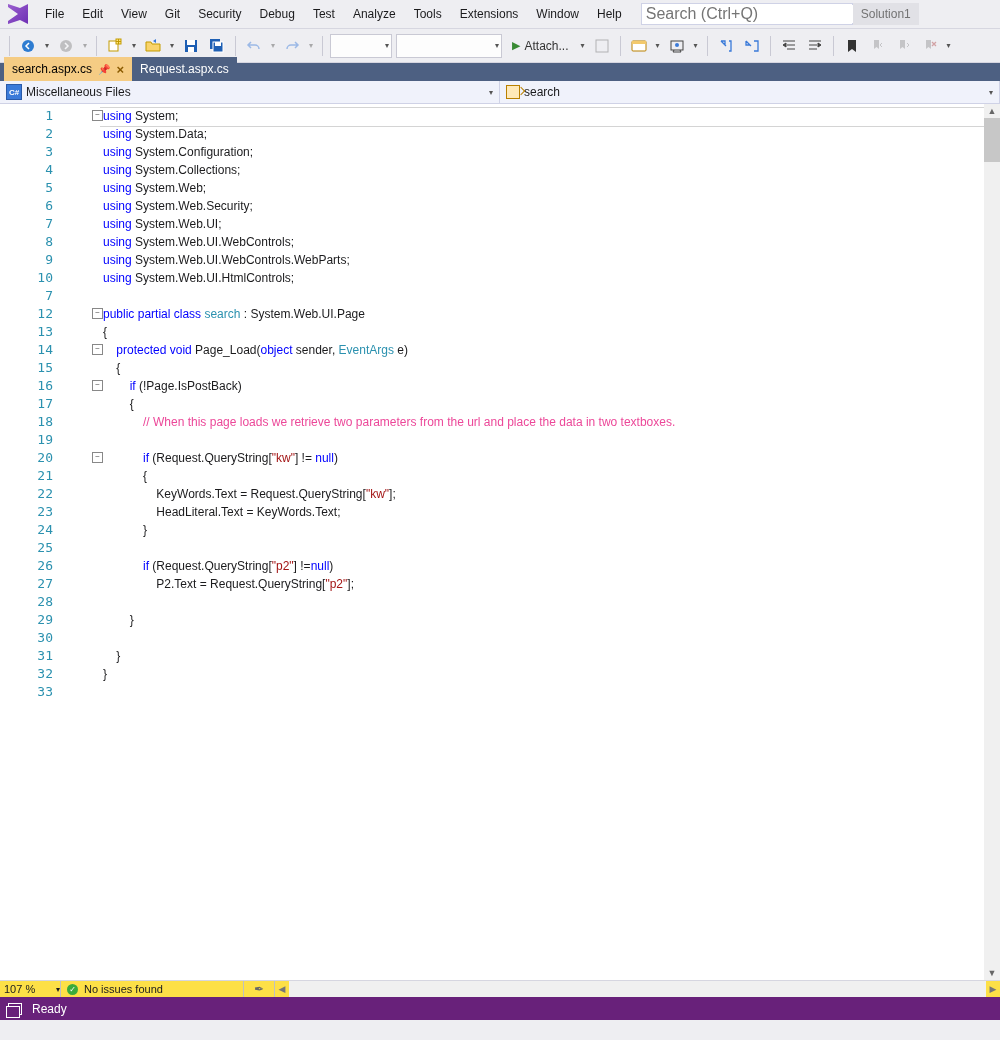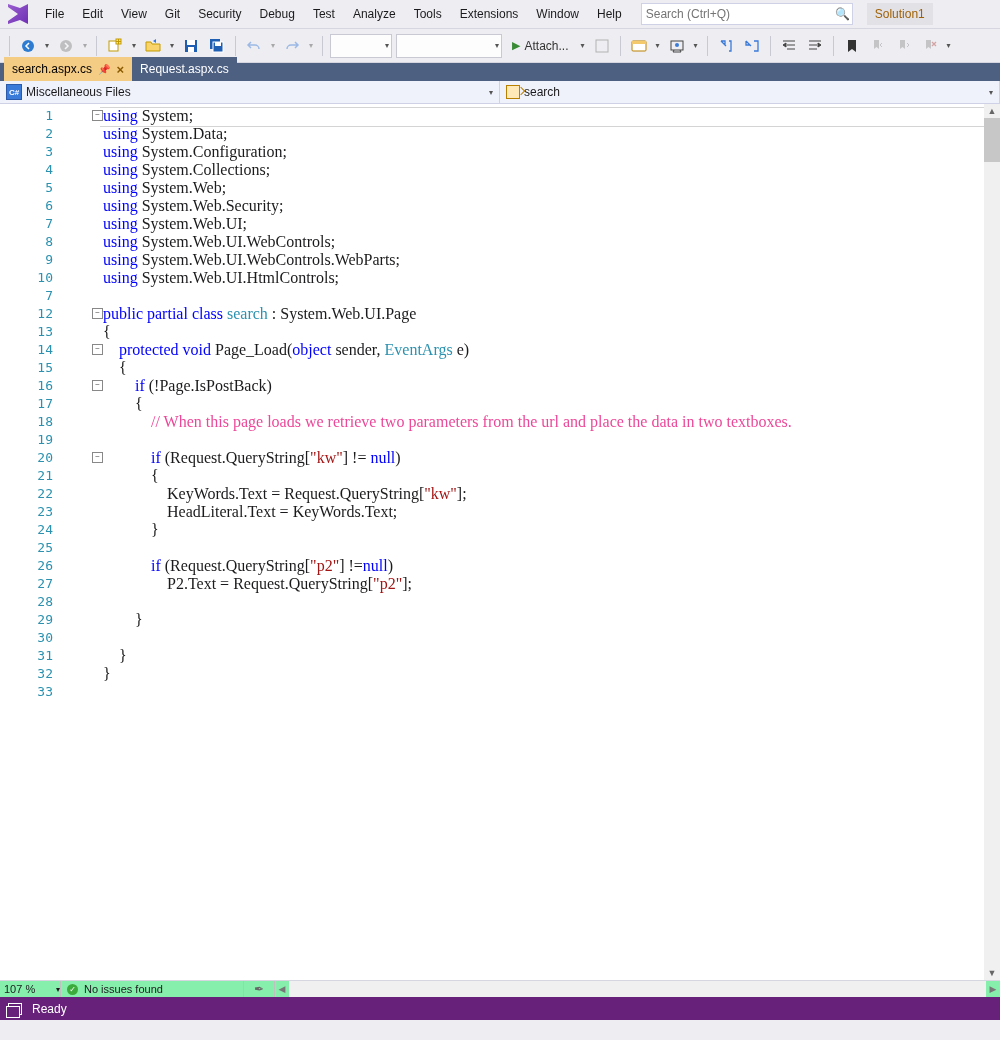--- a/index.html
+++ b/index.html
@@ -1,22 +1,22 @@
 <!DOCTYPE html>
 <html><head>
 <meta charset="utf-8">
 <style>
 html,body{margin:0;padding:0;width:1000px;height:1040px;font-family:'Segoe UI',Tahoma,sans-serif;font-size:12px;background:#eeeef2;overflow:hidden;color:#1b1b1d}
 .menubar{height:28px;background:#eeeef2;display:flex;align-items:center;padding:0 4px;border-bottom:1px solid #d6d6e0}
 .vs-logo{width:20px;height:20px;margin:0 8px 0 4px;background:linear-gradient(135deg,#9a5fcf 0%,#6e2fb4 100%);clip-path:polygon(100% 0,100% 100%,60% 80%,0 100%,0 85%,50% 50%,0 15%,0 0,60% 20%)}
 .menubar .mi{padding:4px 9px;height:28px;display:flex;align-items:center;cursor:default}
 .search-box{margin-left:10px;width:210px;height:20px;border:1px solid #cfd2e6;background:#fff;display:flex;align-items:center}
-.search-box input{flex:1;border:0;outline:0;font-size:12px;padding:0 4px;color:#888}
+.search-box input{flex:1;border:0;outline:0;font-size:16px;padding:0 4px;color:#888}
 .search-box .mag{width:18px;text-align:center;color:#555}
-.solution-tag{margin-left:14px;padding:0 8px;background:#e1e1e6;height:22px;display:flex;align-items:center;color:#a16207}
+.solution-tag{margin-left:0;padding:0 8px;background:#e1e1e6;height:22px;display:flex;align-items:center;color:#737373}
 .toolbar{height:33px;background:#eeeef2;display:flex;align-items:center;padding:0 6px;gap:4px;border-bottom:1px solid #d6d6e0}
 .sep{width:1px;height:20px;background:#c9c9d4;margin:0 3px}
 .tbtn{width:22px;height:22px;display:flex;align-items:center;justify-content:center;border-radius:2px}
 .tbtn svg{width:16px;height:16px}
 .ddarrow{width:8px;height:22px;display:flex;align-items:center;justify-content:center;color:#555;font-size:8px}
 .combo{height:22px;min-width:56px;border:1px solid #c9c9d4;background:#fdfdfd;display:flex;align-items:center;padding:0 2px;font-size:11px;color:#444}
 .combo .dd{margin-left:auto;font-size:8px;color:#555}
 .attach{height:22px;display:flex;align-items:center;padding:0 6px;gap:4px;color:#333}
 .attach .play{color:#388a34;font-size:11px}
 .tabstrip{height:18px;background:#4d6082;display:flex;align-items:flex-end;padding-left:4px}
@@ -29,30 +29,30 @@
 .navcell{height:22px;display:flex;align-items:center;padding:0 6px;gap:4px;border-right:1px solid #cfd2e6}
 .navcell .dd{margin-left:auto;color:#555;font-size:8px}
 .csicon{width:14px;height:14px;background:#3a7ad9;color:#fff;font-size:8px;font-weight:bold;display:flex;align-items:center;justify-content:center;border:1px solid #2a5aa9}
 .mtdicon{width:12px;height:12px;border:1px solid #b98000;background:#ffe9b8;position:relative}
 .mtdicon::after{content:"";position:absolute;right:-5px;top:2px;width:5px;height:5px;border-top:1px solid #b98000;border-right:1px solid #b98000;transform:rotate(45deg)}
 .editor{position:relative;height:876px;background:#fff;display:flex}
 .gutter{width:75px;background:#fff;border-right:0;padding-top:3px}
 .ln{height:18px;line-height:18px;text-align:right;padding-right:22px;font-family:Consolas,monospace;font-size:13px;color:#2b91af}
 .fold{position:absolute;left:92px;top:3px;width:12px}
 .fbox{width:9px;height:9px;border:1px solid #888;font-size:8px;line-height:8px;text-align:center;color:#555;position:absolute;background:#fff}
-.code{padding:3px 0 0 28px;font-family:Liberation Serif, serif;font-size:16px;line-height:18px;white-space:pre}
+.code{padding:3px 0 0 28px;font-family:Liberation Sans, sans-serif;font-size:12px;line-height:18px;white-space:pre}
 .kw{color:#0000ff}
 .typ{color:#2b91af}
 .str{color:#a31515}
 .cmt{color:#ec4899}
 .curline{position:absolute;left:100px;right:16px;top:3px;height:18px;border:1px solid #d4d4d4;border-left:0;border-right:0;pointer-events:none}
 .vtrack{position:absolute;right:0;top:0;width:16px;height:100%;background:#f0f0f0}
 .vthumb{position:absolute;right:0;top:14px;width:16px;height:44px;background:#c7c7c7}
 .sbtn{position:absolute;right:0;width:16px;height:14px;display:flex;align-items:center;justify-content:center;color:#666;font-size:9px}
-.hscroll-row{height:16px;background:#86efac;display:flex;align-items:center;border-top:1px solid #d6d6e0}
+.hscroll-row{height:16px;background:#fde047;display:flex;align-items:center;border-top:1px solid #d6d6e0}
 .zoom-box{width:56px;height:16px;padding-left:4px;font-size:11px;display:flex;align-items:center;border-right:1px solid #c0c0c0}
 .issues{width:170px;display:flex;align-items:center;gap:6px;padding:0 6px;border-right:1px solid #c0c0c0;font-size:11px;height:16px}
 .ok-circ{width:11px;height:11px;border-radius:50%;background:#3bab3b;color:#fff;font-size:8px;display:flex;align-items:center;justify-content:center}
 .quill{width:30px;text-align:center;color:#666;border-right:1px solid #c0c0c0;height:16px;line-height:16px}
 .harrow{width:14px;text-align:center;color:#777;font-size:9px}
 .htrack{flex:1;height:16px;background:#f0f0f0}
 .statusbar{height:23px;background:#68217a;color:#fff;display:flex;align-items:center;padding:0 8px;gap:10px;font-size:12px}
 .restore-icon{width:12px;height:10px;border:1px solid #fff;position:relative}
 .restore-icon::after{content:"";position:absolute;left:-3px;top:2px;width:12px;height:10px;border:1px solid #fff;background:#68217a}
 </style>

